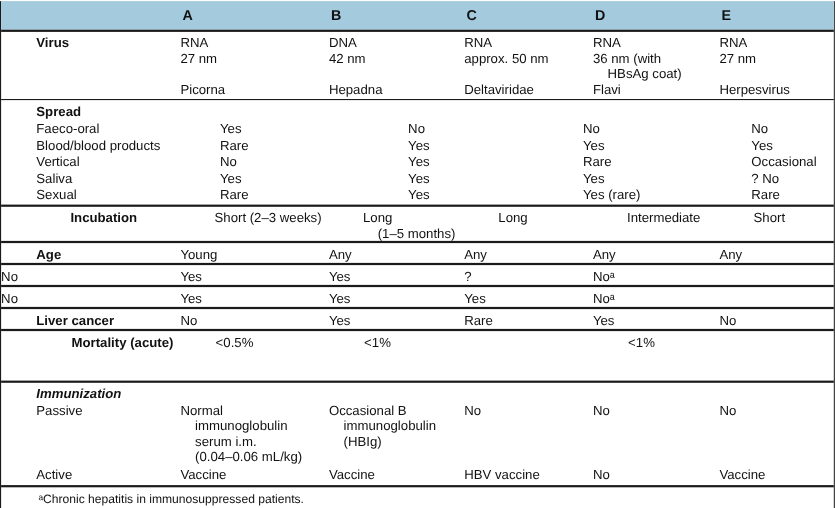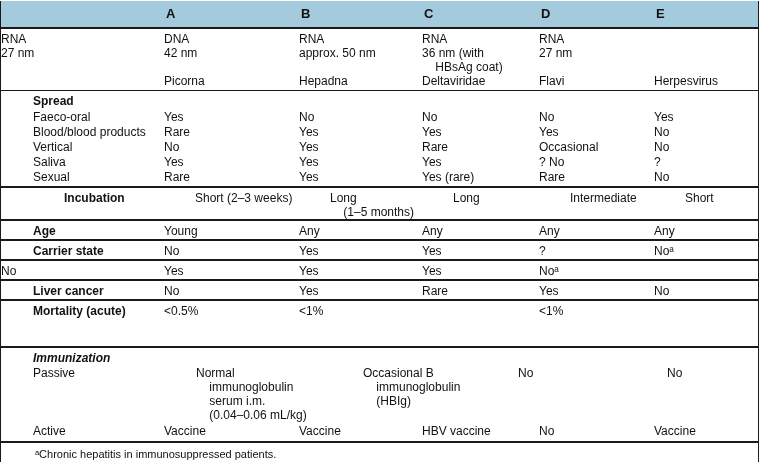--- a/index.html
+++ b/index.html
@@ -41,28 +41,28 @@
     font-size: 13px;
     padding-left: 2px;
   }
 
   
   .sec        { border-top: 2px solid #1a1a1a; padding-top: 3px; }
   .sec-spread { border-top: 1px solid #1a1a1a; }
   .sec-virus  .row.info   .cell { min-height: 40px; }
   .sec-virus  .row.family .cell { min-height: 14px; }
   .sec-virus  { padding-bottom: 2px; }
-  .sec-spread .row  { min-height: 15px; }
+  .sec-spread .row  { min-height: 15px; gap: 36px; }
   .sec-spread .row.spread-head { min-height: 16px; }
   .sec-spread { padding-bottom: 1px; }
   .sec-incubation .row { min-height: 28px; padding-left: 31px; }
   .sec-thin  .row { min-height: 15px; }
-  .sec-mortality .row { min-height: 42px; }
+  .sec-mortality .row { min-height: 42px; margin-left: 32px; }
   .sec-immun .row.immun-head { min-height: 15px; font-style: italic; }
-  .sec-immun .row.passive { min-height: 58px; gap: 32px; }
+  .sec-immun .row.passive { min-height: 58px; }
   .sec-immun .row.active  { min-height: 15px; }
   .sec-immun { padding-bottom: 2px; }
 
   .footnote {
     border-top: 2px solid #1a1a1a;
     padding: 5px 0 6px 34px;
     font-size: 11px;
     line-height: 13px;
   }
 </style>
@@ -75,20 +75,21 @@
     <div class="cell label"></div>
     <div class="cell colhead">A</div>
     <div class="cell colhead">B</div>
     <div class="cell colhead">C</div>
     <div class="cell colhead">D</div>
     <div class="cell colhead">E</div>
   </div>
 
   <section class="sec sec-virus">
     <div class="row info">
+      <div class="cell label bold">Virus</div>
       <div class="cell">RNA
 27 nm</div>
       <div class="cell">DNA
 42 nm</div>
       <div class="cell">RNA
 approx. 50 nm</div>
       <div class="cell">RNA
 36 nm (with
     HBsAg coat)</div>
       <div class="cell">RNA
@@ -173,21 +174,20 @@
       <div class="cell">Young</div>
       <div class="cell">Any</div>
       <div class="cell">Any</div>
       <div class="cell">Any</div>
       <div class="cell">Any</div>
     </div>
   </section>
 
   <section class="sec sec-thin">
     <div class="row">
-      <div class="cell label bold">Carrier state</div>
       <div class="cell">No</div>
       <div class="cell">Yes</div>
       <div class="cell">Yes</div>
       <div class="cell">?</div>
       <div class="cell">Noᵃ</div>
     </div>
   </section>
 
   <section class="sec sec-thin">
     <div class="row">

